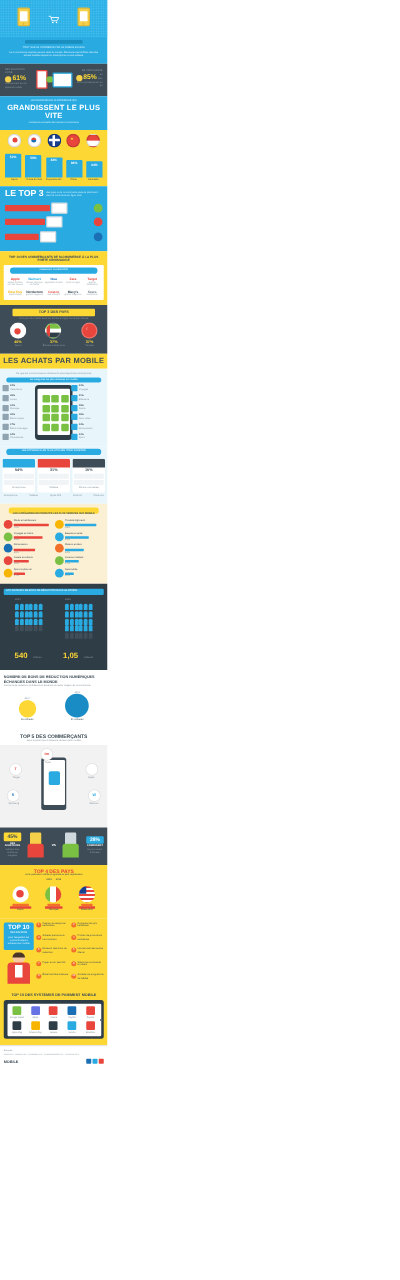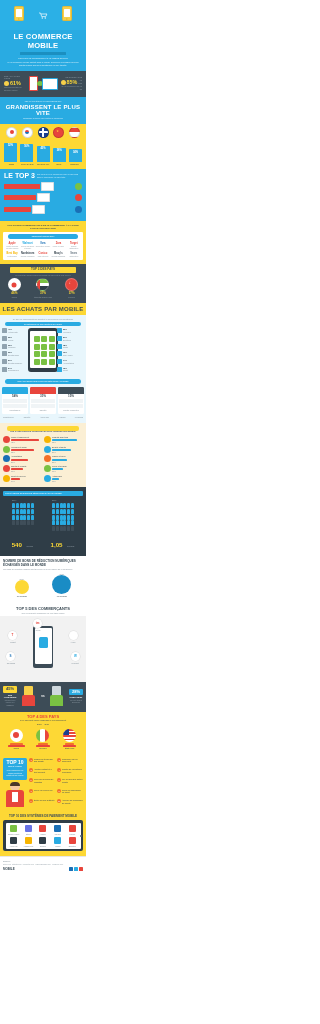--- a/index.html
+++ b/index.html
@@ -194,21 +194,20 @@
       <div class="ph-r">
         <div class="ph-scr"></div>
         <div class="ph-dot"></div>
       </div>
       <svg class="cart" viewBox="0 0 18 14">
         <path d="M1 2h3l2.4 7.2h8L17 4H5" fill="none" stroke="#ffffff" stroke-width="1.4" stroke-linejoin="round"></path>
         <circle cx="7.5" cy="12" r="1.3" fill="#ffffff"></circle>
         <circle cx="13.5" cy="12" r="1.3" fill="#ffffff"></circle>
       </svg>
     </div>
-    <div class="title">LE COMMERCE MOBILE</div>
     <div class="sub-bar"></div>
     <div class="t2 hdr-p">TOUT SUR LE COMMERCE PAR LE MOBILE EN 2016</div>
     <div class="t2 hdr-p">Le m-commerce explose partout dans le monde. Découvrez les chiffres clés des achats réalisés depuis un smartphone ou une tablette.</div>
   </div>
 
   <div class="sec dark">
     <div class="stat-row">
       <div class="sside">
         <div class="t2 gry">DES ACHATS EN LIGNE</div>
         <div style="display:flex;align-items:center;gap:1px;margin-top:.5px;">

